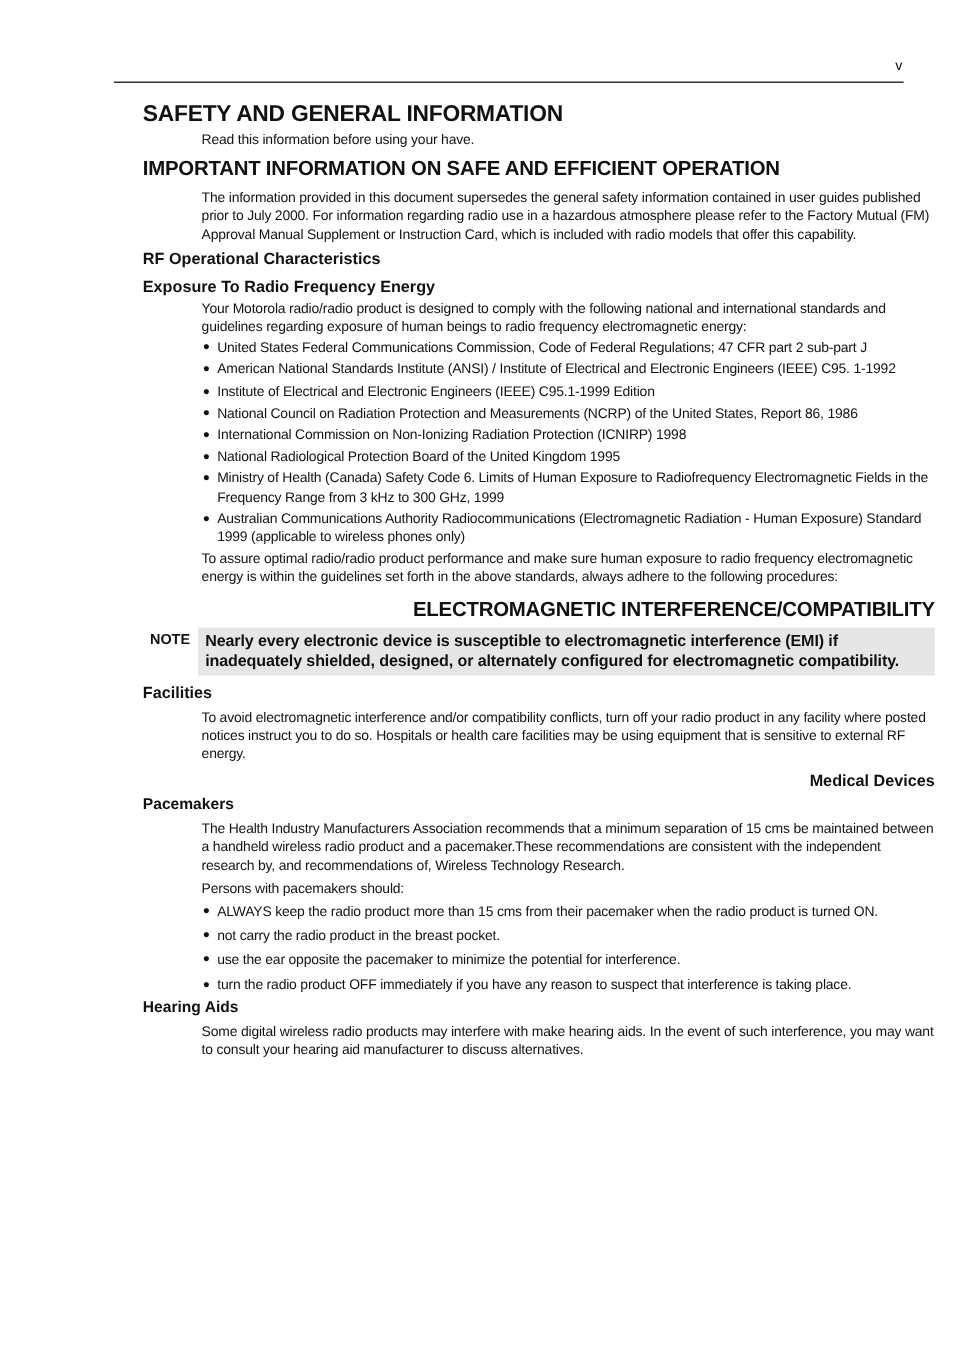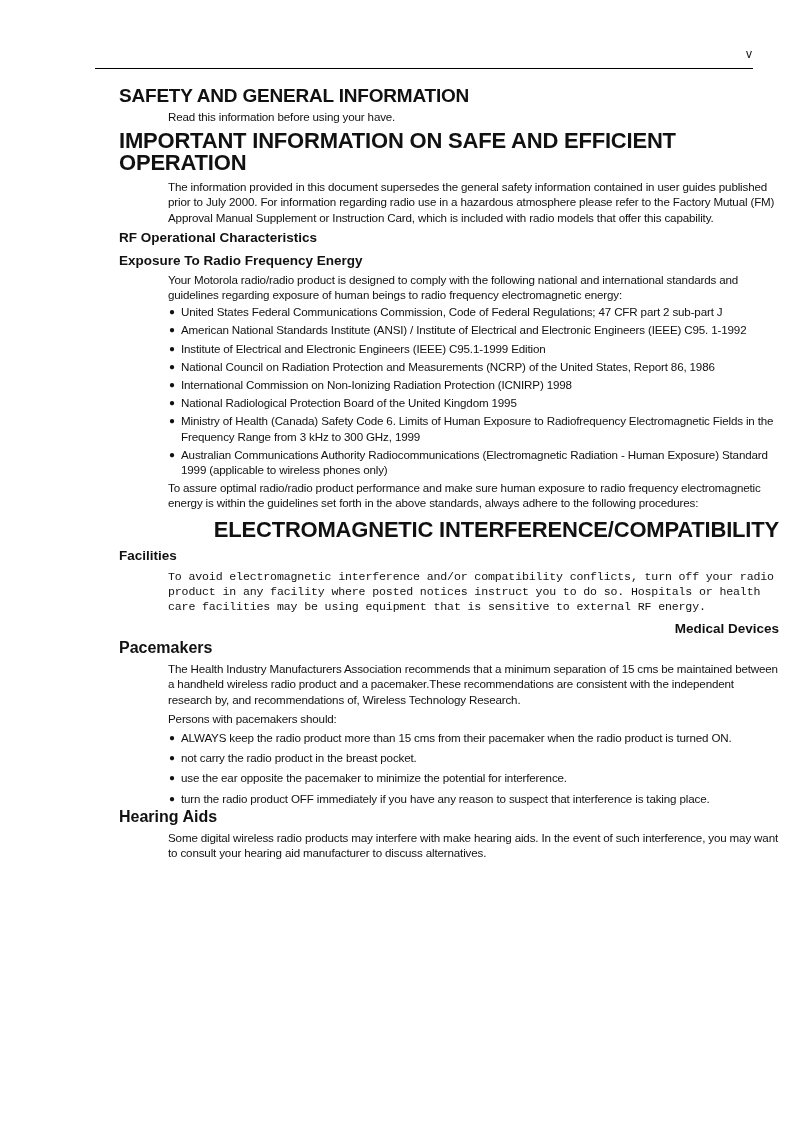--- a/index.html
+++ b/index.html
@@ -1,23 +1,23 @@
 <!DOCTYPE html>
 <html><head>
   <meta charset="utf-8">
   <style>
     html, body { margin: 0; padding: 0; background: #ffffff; }
     body { width: 812px; height: 1122px; position: relative; font-family: "Liberation Sans", sans-serif; color: #111; overflow: hidden; }
     .page-num { position: absolute; top: 47px; left: 746px; font-size: 12px; }
     .rule { position: absolute; top: 68px; left: 95px; width: 658px; height: 0; border-top: 1.5px solid #000; }
     .content { position: absolute; top: 84px; left: 95px; width: 660px; margin-left: 24px; }
     h1 { font-size: 19px; font-weight: bold; margin: 0; line-height: 24px; letter-spacing: -0.2px; }
-    h2 { font-size: 22px; font-weight: bold; margin: 0; line-height: 22px; letter-spacing: -0.2px; }
+    h2 { font-size: 17px; font-weight: bold; margin: 0; line-height: 22px; letter-spacing: -0.2px; }
     h3 { font-size: 13.5px; font-weight: bold; margin: 0; line-height: 18px; }
-    h4 { font-size: 16px; font-weight: bold; margin: 0; line-height: 16px; }
+    h4 { font-size: 13px; font-weight: bold; margin: 0; line-height: 16px; }
     p { font-size: 11.6px; line-height: 15.2px; margin: 0; padding-left: 49px; letter-spacing: -0.15px; }
     ul { list-style: none; margin: 0; padding: 0 0 0 49px; }
     li { font-size: 11.6px; line-height: 15.2px; position: relative; padding-left: 13px; letter-spacing: -0.15px; }
     li .bullet { position: absolute; left: 1px; top: 0; font-size: 10px; }
     .note-row { display: flex; align-items: stretch; margin-top: 4px; }
     .note-label { width: 46px; font-size: 12px; font-weight: bold; padding-top: 3px; padding-left: 6px; box-sizing: border-box; }
     .note-box { flex: 1; background: #e6e6e6; padding: 2px 6px 4px 6px; font-size: 13.4px; font-weight: bold; line-height: 17px; letter-spacing: -0.1px; }
   </style>
 </head>
 <body>
@@ -42,23 +42,27 @@
     <li style="margin-bottom:3px;"><span class="bullet">●</span><span>Institute of Electrical and Electronic Engineers (IEEE) C95.1-1999 Edition</span></li>
     <li style="margin-bottom:3px;"><span class="bullet">●</span><span>National Council on Radiation Protection and Measurements (NCRP) of the United States, Report 86, 1986</span></li>
     <li style="margin-bottom:3px;"><span class="bullet">●</span><span>International Commission on Non-Ionizing Radiation Protection (ICNIRP) 1998</span></li>
     <li style="margin-bottom:3px;"><span class="bullet">●</span><span>National Radiological Protection Board of the United Kingdom  1995</span></li>
     <li style="margin-bottom:3px;"><span class="bullet">●</span><span>Ministry of Health (Canada) Safety Code 6. Limits of Human Exposure to Radiofrequency Electromagnetic Fields in the Frequency Range from 3 kHz to 300 GHz, 1999</span></li>
     <li style="margin-bottom:3px;"><span class="bullet">●</span><span>Australian Communications Authority Radiocommunications (Electromagnetic Radiation - Human Exposure) Standard 1999 (applicable to wireless phones only)</span></li>
   </ul>
   <p style="margin-top:1px;">To assure optimal radio/radio product performance and make sure human exposure to radio frequency electromagnetic energy is within the guidelines set forth in the above standards, always adhere to the following procedures:</p>
 
   <h2 style="margin-top:8px;text-align:right;">ELECTROMAGNETIC INTERFERENCE/COMPATIBILITY</h2>
+  <div class="note-row">
+    <div class="note-label">NOTE</div>
+    <div class="note-box">Nearly every electronic device is susceptible to electromagnetic interference (EMI) if inadequately shielded, designed, or alternately configured for electromagnetic compatibility.</div>
+  </div>
 
   <h3 style="margin-top:6px;">Facilities</h3>
-  <p style="margin-top:4px;font-family:Liberation Mono, monospace;">To avoid electromagnetic interference and/or compatibility conflicts, turn off your radio product in any facility where posted notices instruct you to do so.  Hospitals or health care facilities may be using equipment that is sensitive to external RF energy.</p>
+  <p style="margin-top:4px;">To avoid electromagnetic interference and/or compatibility conflicts, turn off your radio product in any facility where posted notices instruct you to do so.  Hospitals or health care facilities may be using equipment that is sensitive to external RF energy.</p>
 
   <h3 style="margin-top:6px;text-align:right;">Medical Devices</h3>
   <h4 style="margin-top:2px;">Pacemakers</h4>
   <p style="margin-top:5px;">The Health Industry Manufacturers Association recommends that a minimum separation of 15 cms be maintained between a handheld wireless radio product and a pacemaker.These recommendations are consistent with the independent research by, and recommendations of, Wireless Technology Research.</p>
   <p style="margin-top:4px;">Persons with pacemakers should:</p>
   <ul style="margin-top:4px;">
     <li style="margin-bottom:5px;"><span class="bullet">●</span><span>ALWAYS keep the radio product more than 15 cms from their pacemaker when the radio product is turned ON.</span></li>
     <li style="margin-bottom:5px;"><span class="bullet">●</span><span>not carry the radio product in the breast pocket.</span></li>
     <li style="margin-bottom:5px;"><span class="bullet">●</span><span>use the ear opposite the pacemaker to minimize the potential for interference.</span></li>
     <li style="margin-bottom:3px;"><span class="bullet">●</span><span>turn the radio product OFF immediately if you have any reason to suspect that interference is taking place.</span></li>

